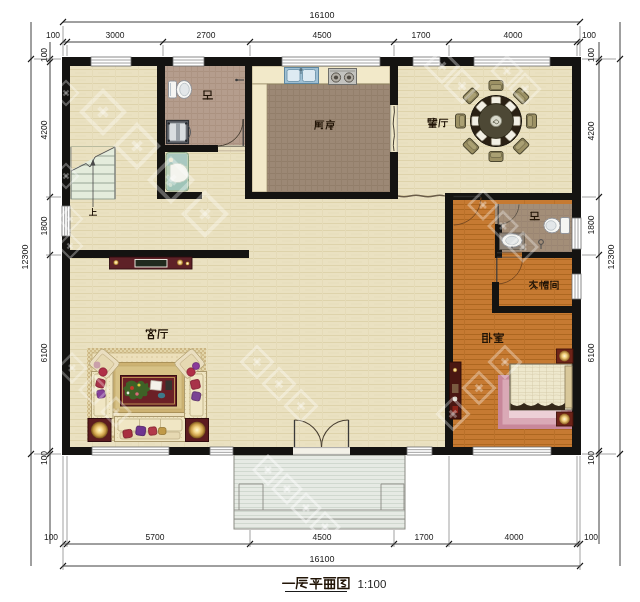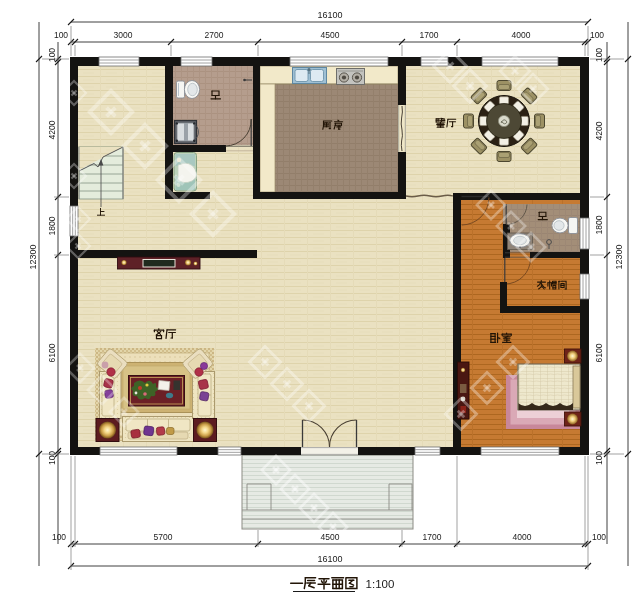--- a/index.html
+++ b/index.html
@@ -1,15 +1,15 @@
 <!DOCTYPE html>
 <html><head><meta charset="utf-8">
 <style>
 html,body{margin:0;padding:0;background:#ffffff;font-family:"Liberation Sans",sans-serif;}
-#plan{width:580px;height:602px;position:relative;padding-left:8px;}
+#plan{width:580px;height:602px;position:relative;}
 </style></head>
 <body>
 <div id="plan">
 <svg width="640" height="602" viewBox="0 0 640 602">
 <svg width="640" height="602" viewBox="0 0 640 602">
         <defs>
 <pattern id="wheat" width="23" height="7" patternUnits="userSpaceOnUse">
  <rect width="23" height="7" fill="#eae1c1"></rect>
  <rect width="23" height="1" y="6" fill="#ded3ab"></rect>
  <rect width="1" height="7" x="0" fill="#e5dbb8"></rect>

